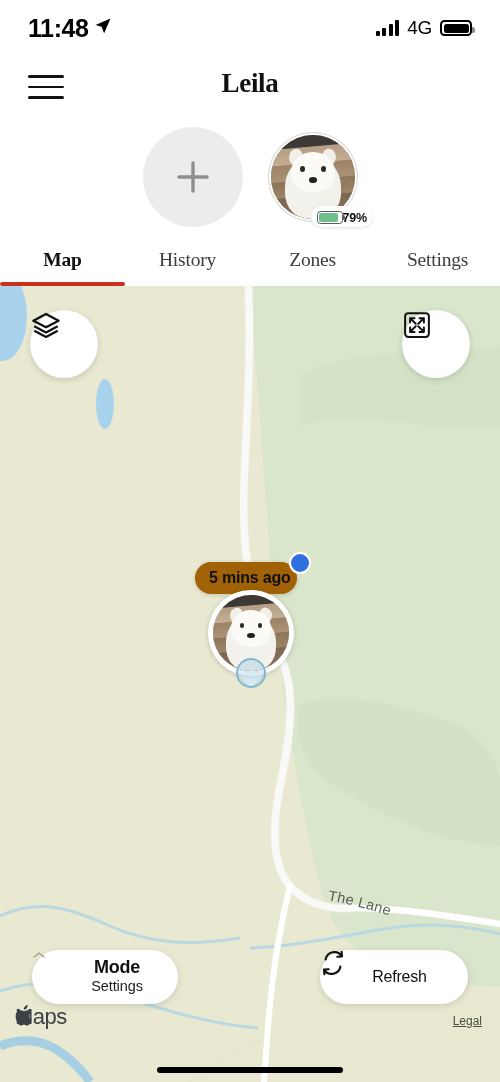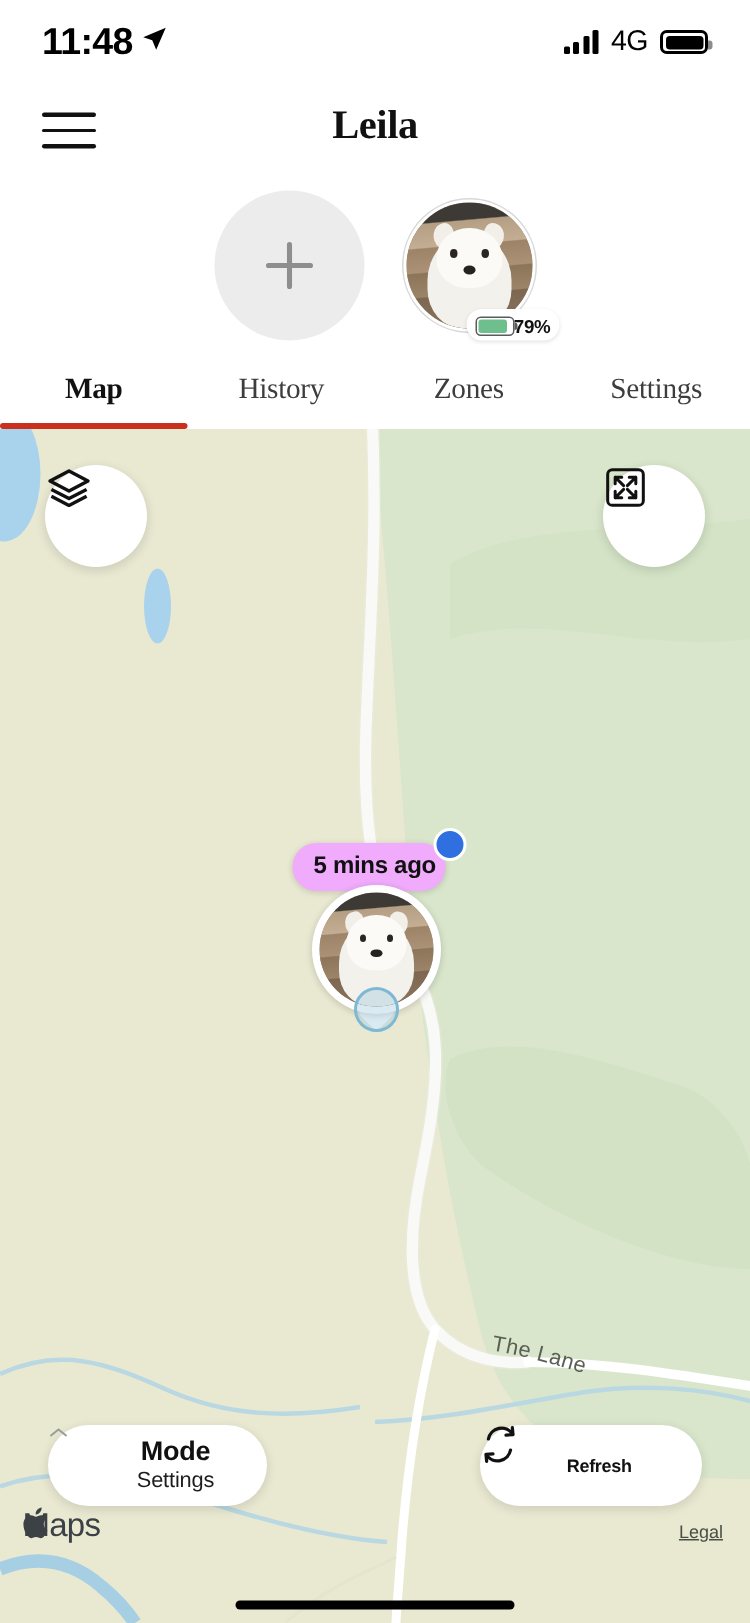--- a/index.html
+++ b/index.html
@@ -83,21 +83,21 @@
     position:absolute; width:68px; height:68px; border-radius:50%; background:#fff;
     display:flex; align-items:center; justify-content:center;
     box-shadow:0 2px 7px rgba(0,0,0,.14); cursor:pointer; z-index:20;
   }
   .mapbtn.layers { left:30px; top:24px; }
   .mapbtn.expand { right:30px; top:24px; }
 
   
   .marker { position:absolute; left:196px; top:276px; width:110px; z-index:22; }
   .bubble {
-    position:relative; background:#f0abfc; border-radius:17px; padding:7px 14px 7px 14px;
+    position:relative; background:#a16207; border-radius:17px; padding:7px 14px 7px 14px;
     font-size:16px; font-weight:700; color:#111; white-space:nowrap; text-align:center;
     box-shadow:0 1px 4px rgba(0,0,0,.16); width:102px; left:-1px; letter-spacing:-0.2px;
   }
   .bluedot { position:absolute; right:-14px; top:-10px; width:22px; height:22px; border-radius:50%; background:#2f6fe0; border:2.5px solid #fff;}
   .pin {
     position:relative; margin:-4px auto 0 auto; width:86px; height:86px;
     border-radius:50% 50% 50% 50%; background:#fff; padding:5px;
     box-shadow:0 1px 5px rgba(0,0,0,.18);
   }
   .pin::after{content:"";position:absolute;left:50%;bottom:-8px;width:18px;height:18px;background:#fff;transform:translateX(-50%) rotate(45deg);border-radius:3px;z-index:-1;}
@@ -112,21 +112,21 @@
   }
   .mode-pill .chev { width:22px; display:flex; align-items:center; justify-content:center; color:#9a9a9a; }
   .mode-txt { flex:1; text-align:center; padding-right:10px; }
   .mode-txt .t1{font-size:18px;font-weight:700;color:#111;line-height:1.05;letter-spacing:-0.2px;}
   .mode-txt .t2{font-size:14.5px;color:#1d1d1d;line-height:1.3;letter-spacing:-0.1px;}
   .refresh-pill {
     position:absolute; right:32px; bottom:78px; width:148px; height:54px;
     background:#fff; border-radius:27px; display:flex; align-items:center; justify-content:center;
     gap:11px; box-shadow:0 2px 7px rgba(0,0,0,.13); z-index:25; cursor:pointer;
   }
-  .refresh-pill .lbl{font-size:12px;font-weight:700;color:#111;letter-spacing:-0.2px;}
+  .refresh-pill .lbl{font-size:16px;font-weight:400;color:#111;letter-spacing:-0.2px;}
 
   .attrib { position:absolute; left:14px; bottom:52px; display:flex; align-items:center; gap:1px; z-index:24;}
   .attrib .mapsword{font-size:22px;color:#3c4146;letter-spacing:-0.5px;}
   .legal { position:absolute; right:18px; bottom:54px; font-size:12px; color:#4a4f44; text-decoration:underline; z-index:24; cursor:pointer;}
 
   .homebar { position:absolute; left:50%; transform:translateX(-50%); bottom:9px; width:186px; height:6px; background:#000; border-radius:3px; z-index:50;}
 </style>
 </head>
 <body>
 

